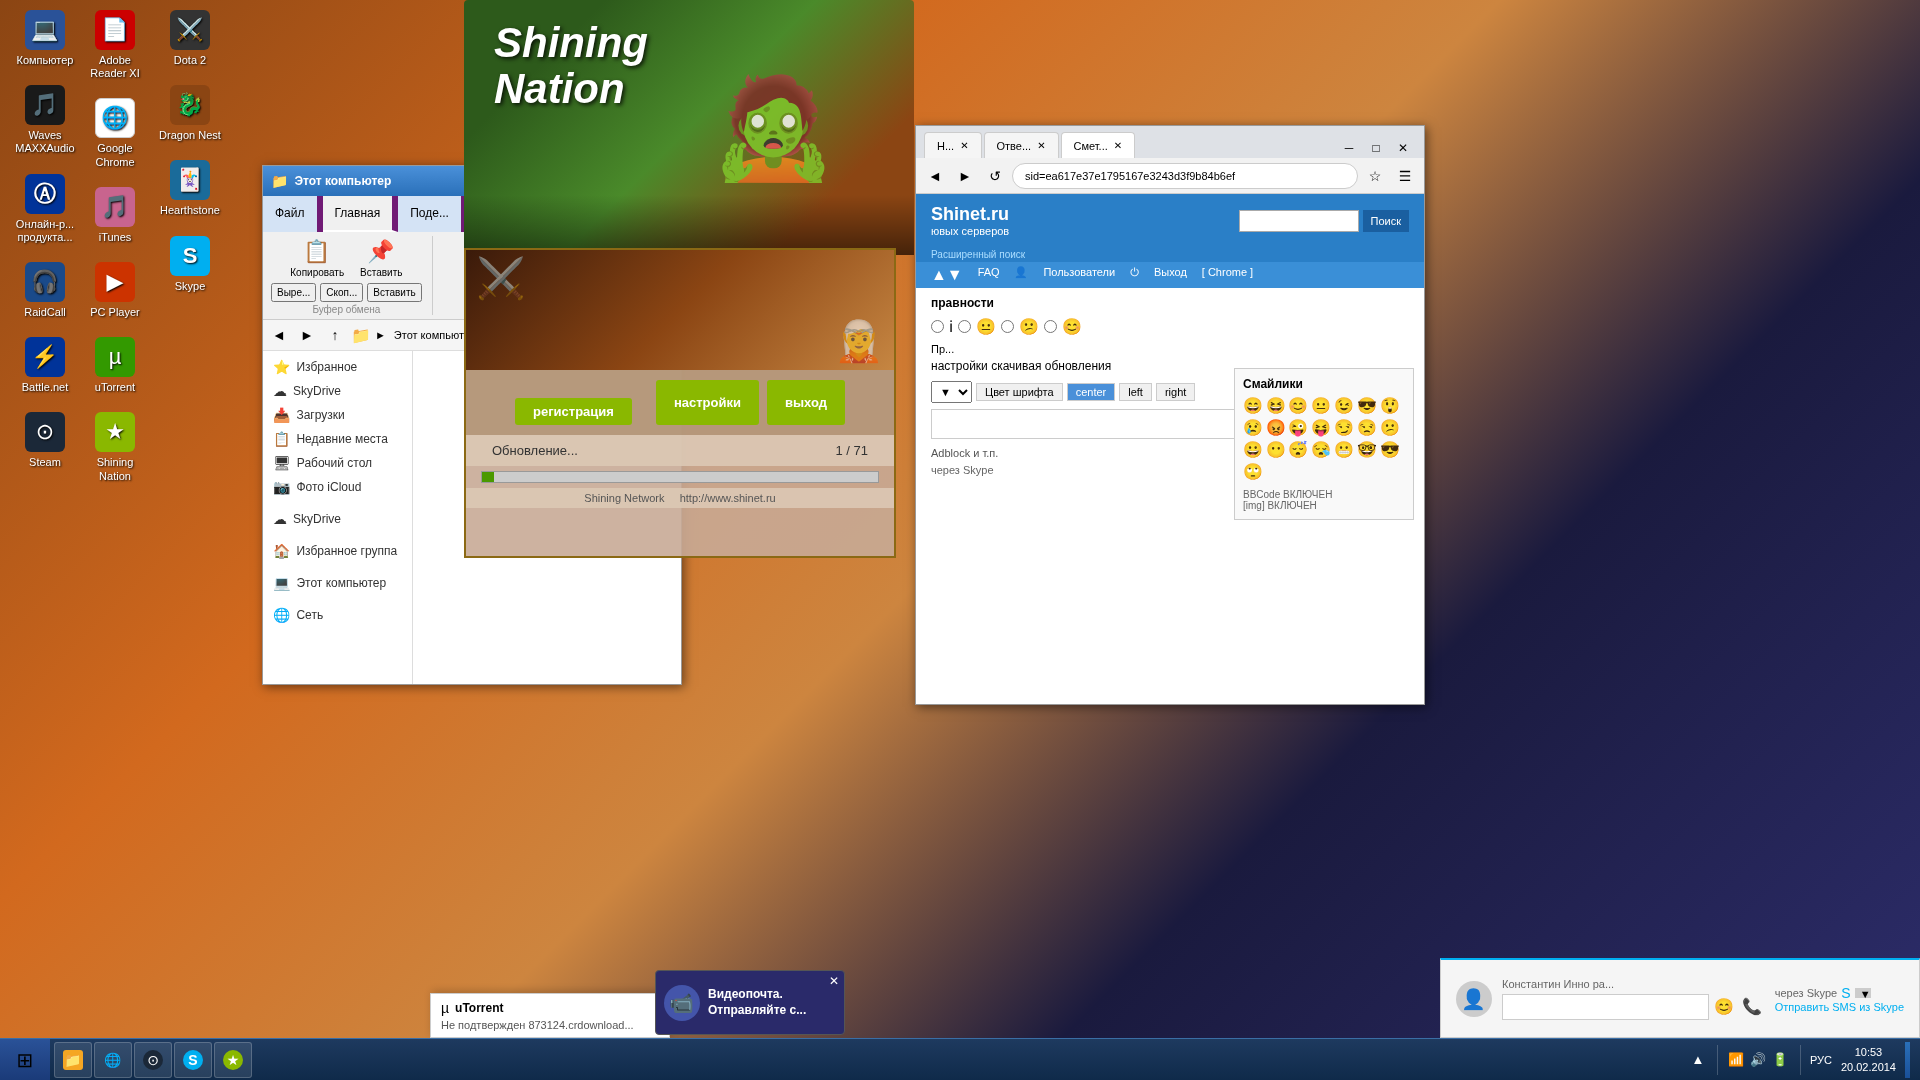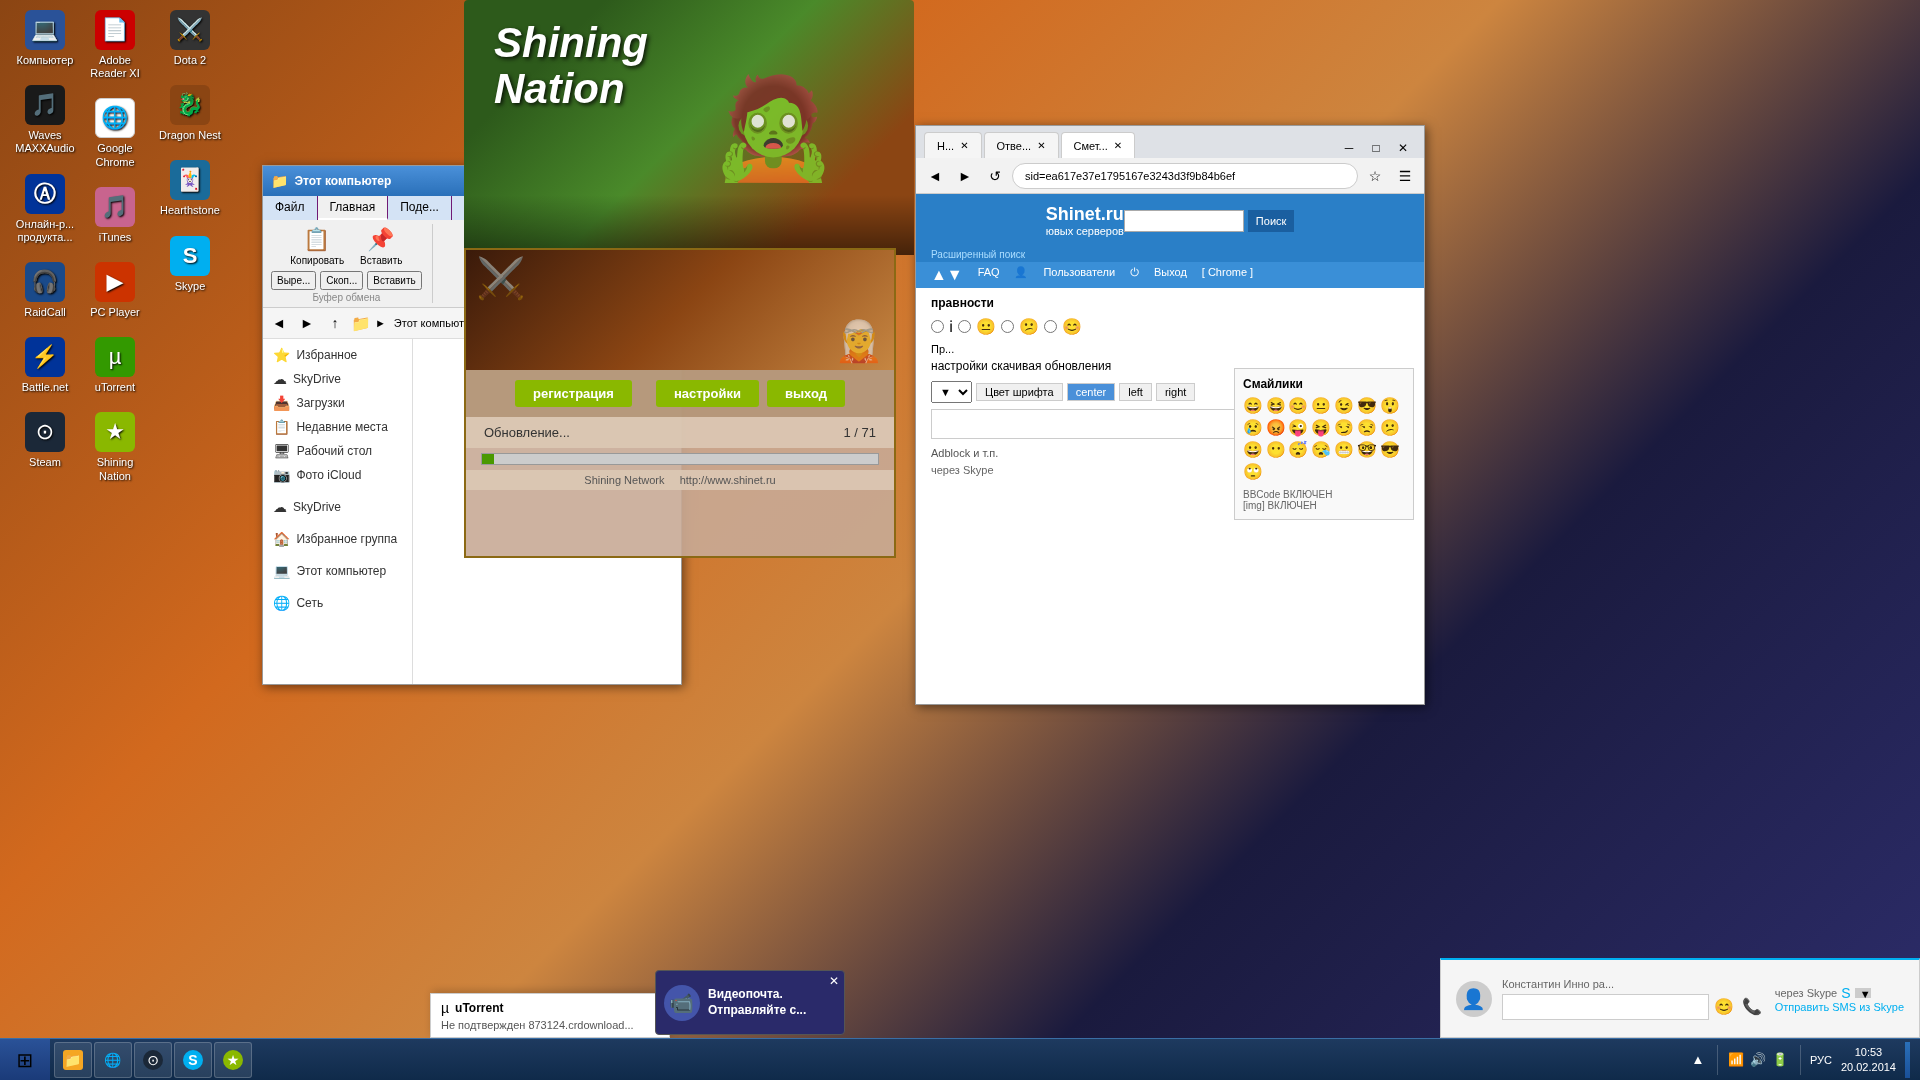--- a/index.html
+++ b/index.html
@@ -152,24 +152,24 @@
 
     .explorer-ribbon {
       background: #f0f0f0;
       border-bottom: 1px solid #ccc;
     }
     .ribbon-tabs {
       display: flex;
       background: #d4e3f5;
     }
     .ribbon-tab {
-      padding: 4px 12px;
+      padding: 10px 12px;
       cursor: pointer;
       font-size: 12px;
-      border-right: 1px solid #701a75;
+      border-right: 6px solid #701a75;
     }
     .ribbon-tab.active {
       background: #f0f0f0;
       border-bottom: 2px solid white;
     }
     .ribbon-content {
       display: flex;
       align-items: center;
       padding: 4px 8px;
       gap: 8px;
@@ -316,21 +316,21 @@
       background: white;
       overflow: hidden;
       position: relative;
     }
     .site-header {
       background: #2a7fc7;
       padding: 10px 15px;
       color: white;
       display: flex;
       align-items: center;
-      justify-content: center;
+      justify-content: space-between;
     }
     .site-title { font-size: 18px; font-weight: bold; }
     .site-search {
       display: flex;
       gap: 4px;
       align-items: center;
     }
     .site-search input {
       width: 120px;
       height: 22px;
@@ -440,25 +440,25 @@
     }
     .login-btn {
       padding: 6px 18px;
       color: white;
       border: none;
       cursor: pointer;
       font-size: 13px;
       font-weight: bold;
       border-radius: 3px;
     }
-    .btn-register { background: #8ab800; }
+    .btn-register { background: #8ab800; margin-top: 18px; }
     .btn-settings { background: #8ab800; margin-left: 16px; }
     .btn-exit { background: #8ab800; }
     .login-status {
-      padding: 8px 18px;
+      padding: 8px 26px;
       font-size: 13px;
       color: #333;
       background: rgba(220, 200, 180, 0.9);
       text-align: right;
     }
     .progress-bar-container {
       margin: 5px 15px;
       height: 12px;
       background: #ccc;
       border: 1px solid #999;

